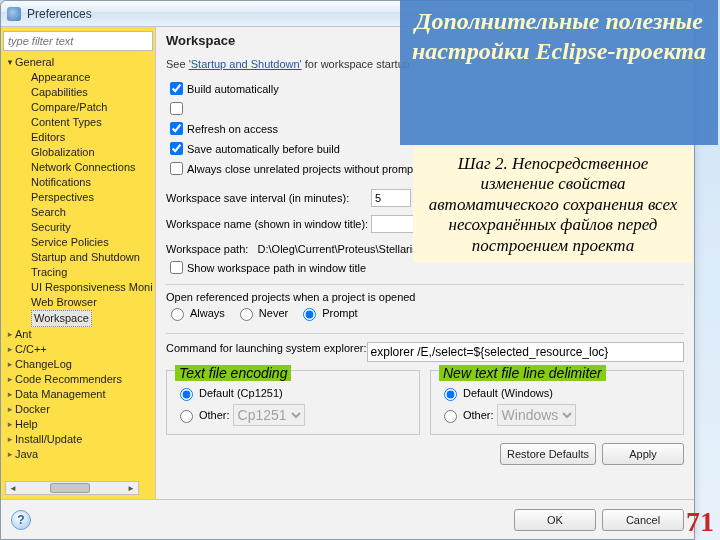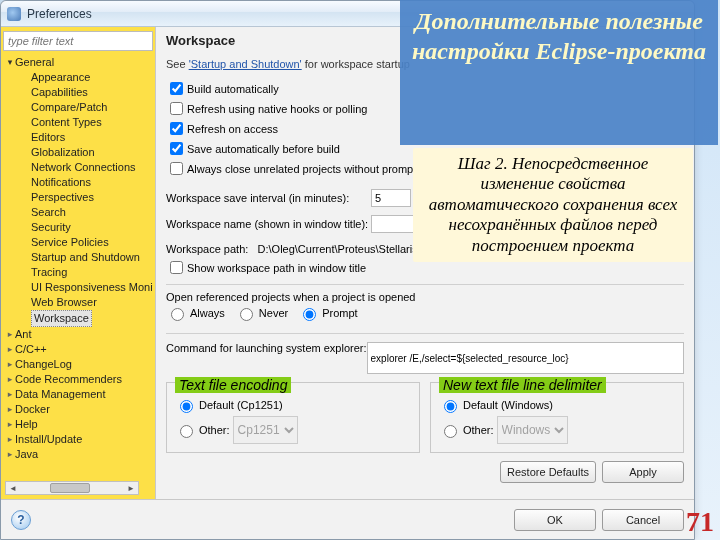--- a/index.html
+++ b/index.html
@@ -76,29 +76,29 @@
   .chk { display: flex; align-items: center; margin: 1px 0; }
   .chk input { margin-right: 4px; }
   .row { display: flex; align-items: center; margin: 4px 0; }
   .row label.lab { width: 205px; }
   .row input.tf { border: 1px solid #bcbcbc; height: 18px; padding: 0 3px; font-size: 11px; }
   .path { margin: 6px 0 2px 0; }
   .hr { border-top: 1px solid #d0d0d0; margin: 6px 0; }
   .rad { display: flex; align-items: center; gap: 10px; margin: 2px 0 6px 0; }
   .rad label { display: flex; align-items: center; gap: 3px; }
   .cmdrow { display: flex; align-items: flex-start; margin: 2px 0; }
-  .cmdrow input { flex: 1; min-width: 0; border: 1px solid #bcbcbc; height: 32px; padding: 0 3px; font-size: 10px; }
+  .cmdrow input { flex: 1; min-width: 0; border: 1px solid #bcbcbc; height: 20px; padding: 0 3px; font-size: 12px; }
   .twogroup { display: flex; gap: 10px; margin-top: 6px; }
   .group {
     flex: 1; border: 1px solid #c8c8c8; padding: 6px 8px 8px 8px;
     background: #f2f2f2;
   }
   .group .gtitle { position: relative; top: -12px; background: #84cc16; padding: 0 4px; font-size: 14px; font-style: italic; }
   .group .inner { margin-top: -8px; }
-  .group select { border: 1px solid #bcbcbc; height: 28px; font-size: 12px; }
+  .group select { border: 1px solid #bcbcbc; height: 22px; font-size: 14px; }
   .btnrow { display: flex; justify-content: flex-end; gap: 6px; margin-top: 8px; }
   button.win {
     min-width: 82px; height: 22px;
     background: linear-gradient(#fdfdfd, #e6e6e6);
     border: 1px solid #9a9a9a; border-radius: 3px;
     font-size: 11px; color: #222;
   }
   .footer {
     height: 40px; border-top: 1px solid #c8c8c8;
     display: flex; align-items: center; justify-content: space-between;
@@ -248,21 +248,20 @@
       <div class="see">
         <span>See </span><a href="#">'Startup and Shutdown'</a><span> for workspace startup</span>
       </div>
       <div id="checks">
           <div class="chk">
             <input type="checkbox" checked="" style="">
             <span>Build automatically</span>
           </div>
           <div class="chk">
             <input type="checkbox" style="">
-            <span>Refresh using native hooks or polling</span>
           </div>
           <div class="chk">
             <input type="checkbox" checked="" style="">
             <span>Refresh on access</span>
           </div>
           <div class="chk">
             <input type="checkbox" checked="" style="">
             <span>Save automatically before build</span>
           </div>
           <div class="chk">

